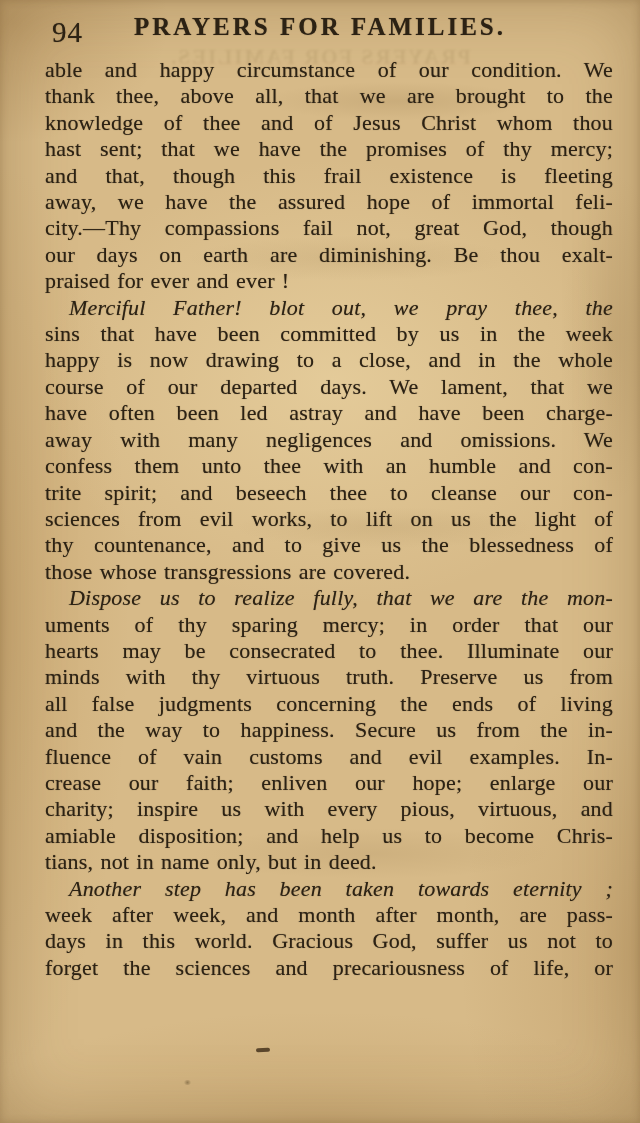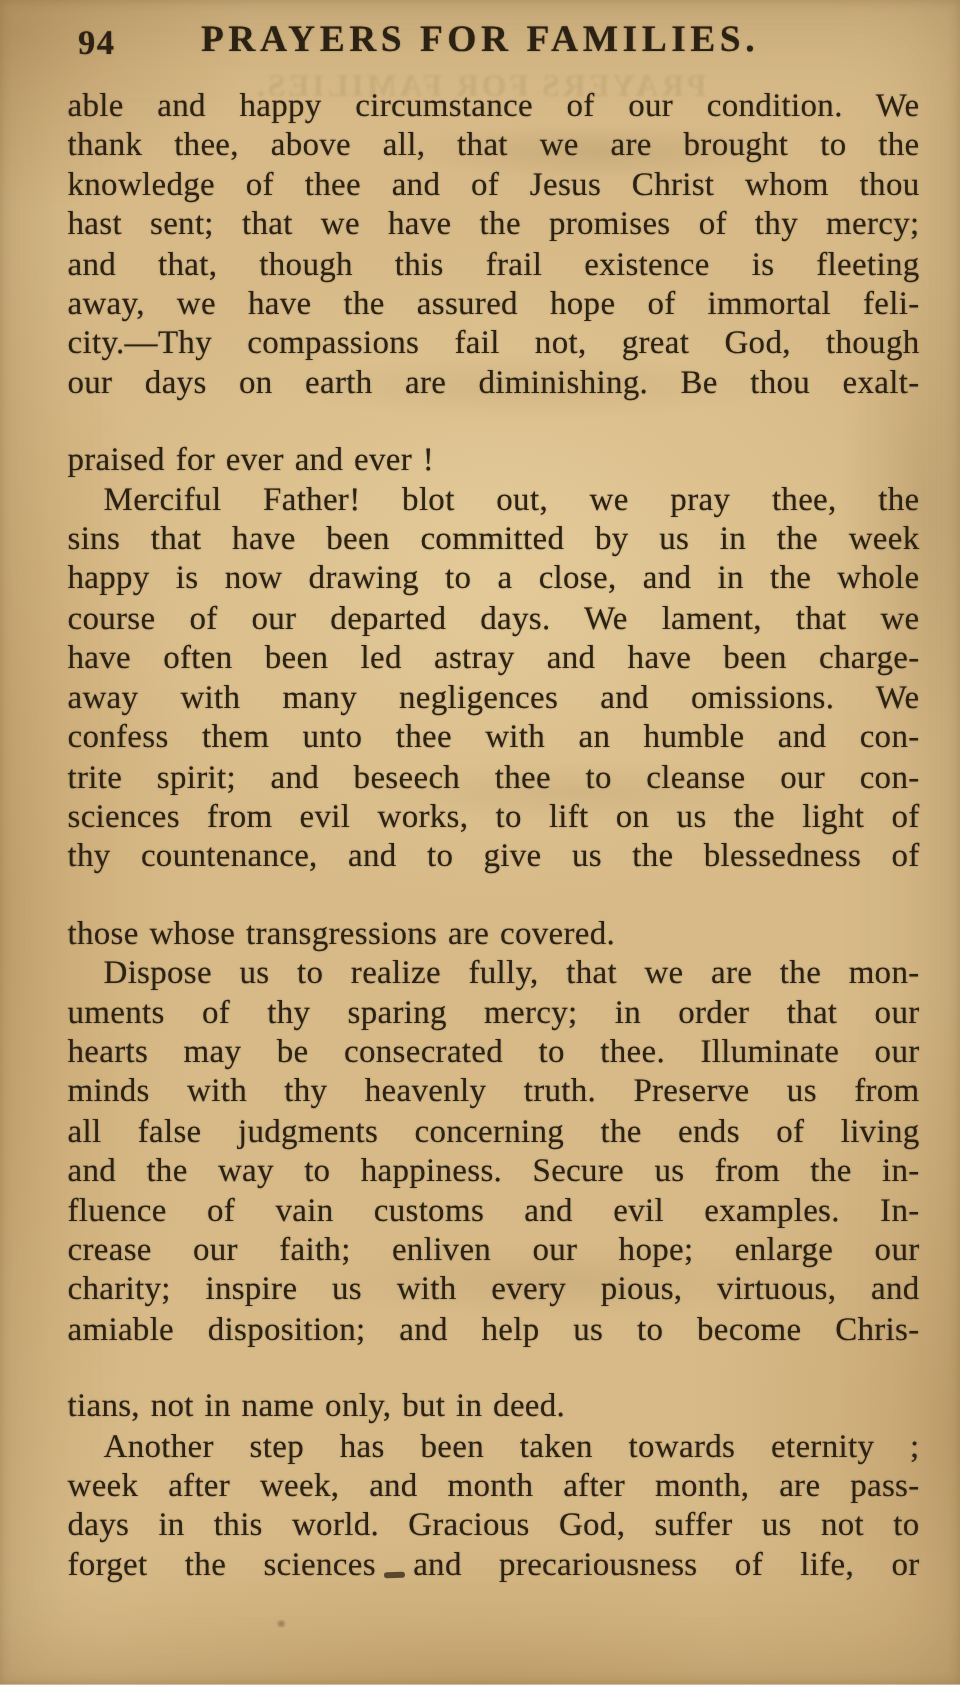--- a/index.html
+++ b/index.html
@@ -28,21 +28,21 @@
       radial-gradient(ellipse 180px 26px at 62% 9%,  rgba(120,90,45,0.14), rgba(120,90,45,0) 75%),
       radial-gradient(ellipse 220px 30px at 55% 23%, rgba(120,90,45,0.10), rgba(120,90,45,0) 75%),
       radial-gradient(ellipse 200px 28px at 60% 47%, rgba(120,90,45,0.10), rgba(120,90,45,0) 75%),
       radial-gradient(ellipse 240px 34px at 58% 76%, rgba(120,90,45,0.10), rgba(120,90,45,0) 75%),
       radial-gradient(ellipse 70px 220px at 96% 30%, rgba(120,90,45,0.12), rgba(120,90,45,0) 75%);
     pointer-events: none;
   }
   .running-head { position: absolute; top: 13px; left: 0; width: 100%; height: 46px; }
   .pageno {
     position: absolute; left: 52px; top: 3px;
-    font-size: 23px; font-weight: bold; letter-spacing: 1px;
+    font-size: 29px; font-weight: normal; letter-spacing: 1px;
     text-shadow: 0 0 1px rgba(44,34,20,0.55);
   }
   .title {
     position: absolute; left: 0; right: 0; top: 0; text-align: center;
     font-size: 25px; font-weight: bold; letter-spacing: 3px;
     text-shadow: 0 0 1px rgba(44,34,20,0.55);
   }
   .ghost-title {
     position: absolute; left: 0; right: 0; top: 32px; text-align: center;
     font-size: 21px; font-weight: bold; letter-spacing: 2px;
@@ -51,22 +51,22 @@
     pointer-events: none;
   }
   .body-text { position: absolute; top: 57px; left: 45px; width: 568px; }
   .line {
     font-size: 22px; line-height: 26.4px;
     text-align: justify; text-align-last: justify;
     letter-spacing: 0.2px; word-spacing: 1.5px;
     text-shadow: 0 0 1px rgba(44,34,20,0.5);
     white-space: nowrap; 
   }
-  .line.no-justify { text-align-last: left; margin-top: 25px; }
-  .line.indent { text-indent: 24px; }
+  .line.no-justify { text-align-last: left; }
+  .line.indent { text-indent: 24px; font-style: italic; }
   .ink-dash {
     position: absolute; left: 256px; top: 1048px;
     width: 14px; height: 4px; border-radius: 2px;
     background: #453category 320px;
     background: #45331c; opacity: 0.85; transform: rotate(-2deg);
   }
   .ink-speck {
     position: absolute; left: 183px; top: 1080px;
     width: 9px; height: 5px; border-radius: 50%;
     background: radial-gradient(circle, rgba(90,70,40,0.5), rgba(90,70,40,0) 70%);
@@ -104,21 +104,21 @@
         <div class="line">confess them unto thee with an humble and con-</div>
         <div class="line">trite spirit; and beseech thee to cleanse our con-</div>
         <div class="line">sciences from evil works, to lift on us the light of</div>
         <div class="line">thy countenance, and to give us the blessedness of</div>
         <div class="line no-justify">those whose transgressions are covered.</div>
       </div>
       <div class="paragraph">
         <div class="line indent">Dispose us to realize fully, that we are the mon-</div>
         <div class="line">uments of thy sparing mercy; in order that our</div>
         <div class="line">hearts may be consecrated to thee. Illuminate our</div>
-        <div class="line">minds with thy heavenly truth. Preserve us from</div>
+        <div class="line">minds with thy virtuous truth. Preserve us from</div>
         <div class="line">all false judgments concerning the ends of living</div>
         <div class="line">and the way to happiness. Secure us from the in-</div>
         <div class="line">fluence of vain customs and evil examples. In-</div>
         <div class="line">crease our faith; enliven our hope; enlarge our</div>
         <div class="line">charity; inspire us with every pious, virtuous, and</div>
         <div class="line">amiable disposition; and help us to become Chris-</div>
         <div class="line no-justify">tians, not in name only, but in deed.</div>
       </div>
       <div class="paragraph">
         <div class="line indent">Another step has been taken towards eternity ;</div>

